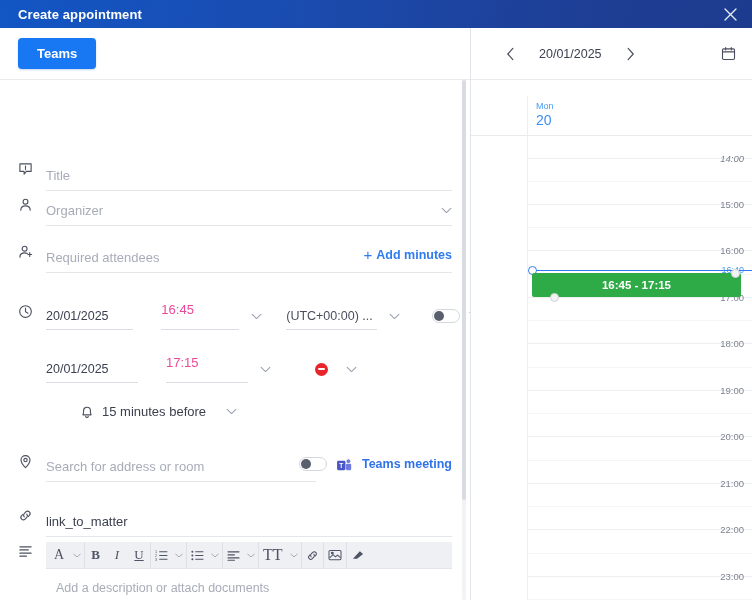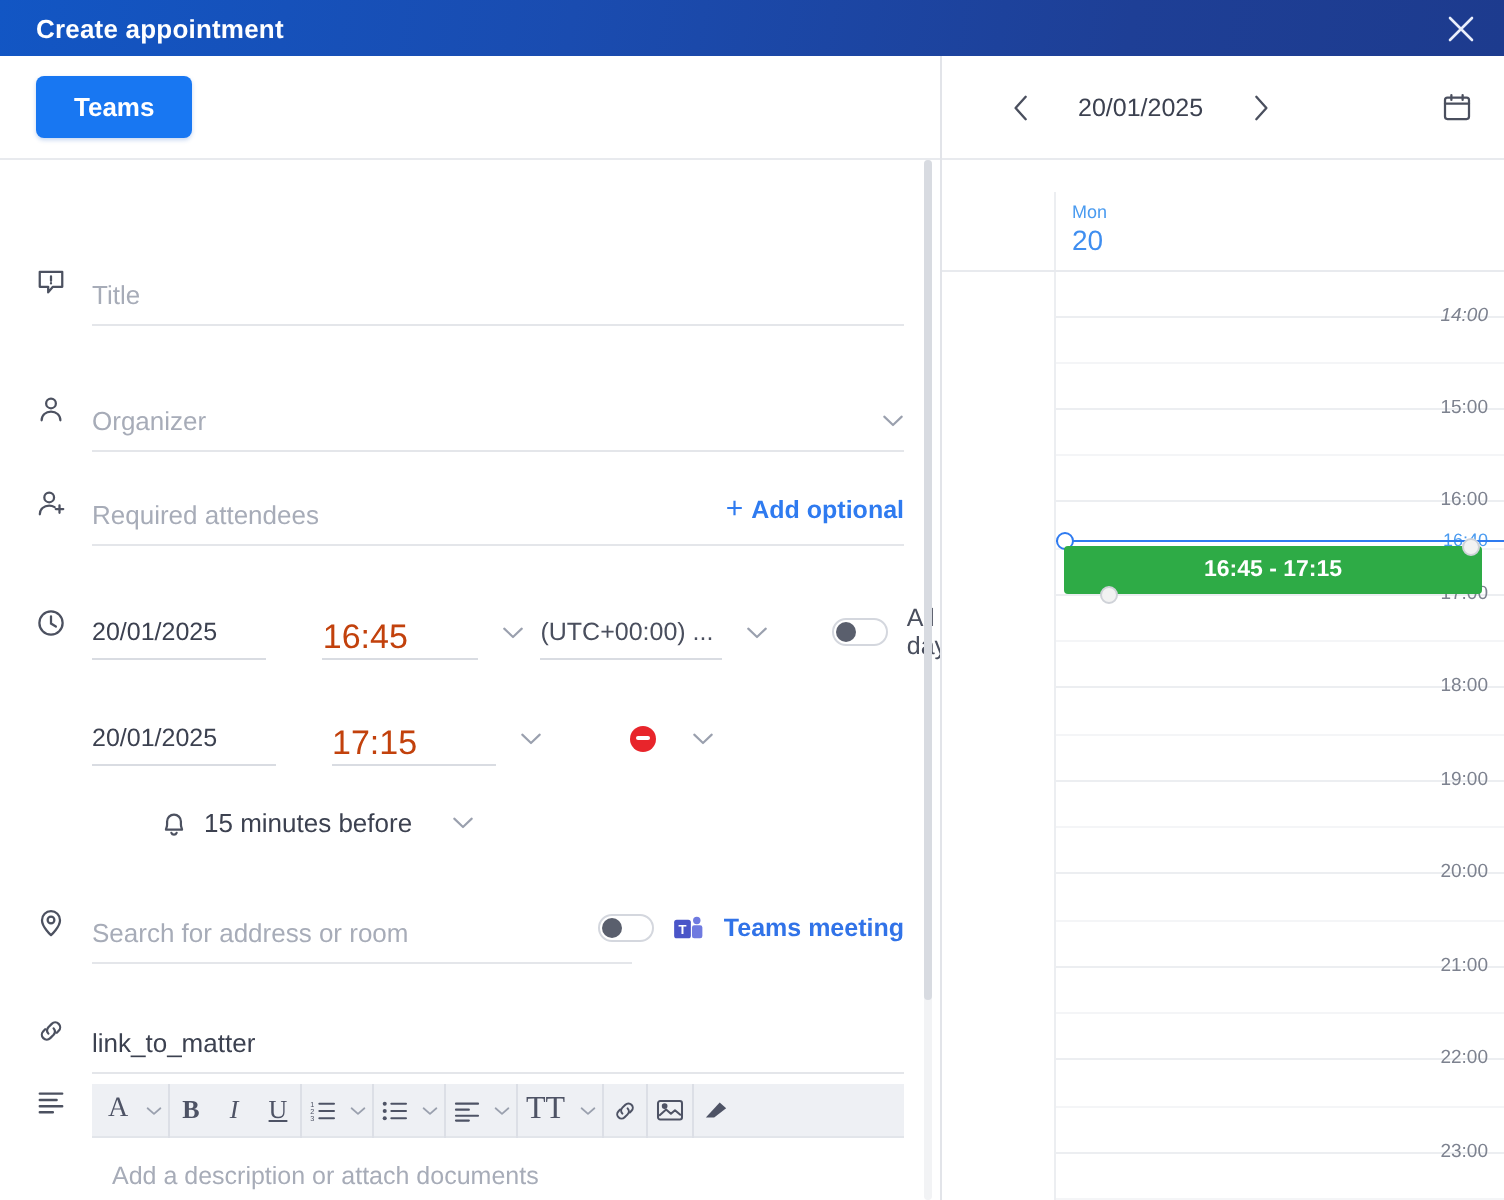--- a/index.html
+++ b/index.html
@@ -58,21 +58,21 @@
     border-bottom: 1px solid #e4e6ea;
     height: 31px; display: flex; align-items: center; position: relative;
   }
   .ph { color: #a7acb8; font-size: 13px; }
   .val { color: #3c4150; font-size: 13px; }
 
   .chev { color: #9aa0ae; display:flex; align-items:center; }
   .chev svg { display:block; }
 
   
-  .r-title { position:absolute; left:18px; top:52px; width:434px;text-align:center; }
+  .r-title { position:absolute; left:18px; top:80px; width:434px;text-align:center; }
   .r-org   { position:absolute; left:18px; top:115px; width:434px; }
   .r-att   { position:absolute; left:18px; top:162px; width:434px; }
   .r-dt1   { position:absolute; left:18px; top:222px; width:434px; }
   .r-dt2   { position:absolute; left:18px; top:275px; width:434px; }
   .r-rem   { position:absolute; left:18px; top:324px; width:434px; }
   .r-loc   { position:absolute; left:18px; top:372px; width:434px; }
   .r-link  { position:absolute; left:18px; top:426px; width:434px; }
   .r-desc  { position:absolute; left:18px; top:462px; width:434px; }
 
   .addopt {
@@ -82,25 +82,25 @@
   }
   .addopt .plus { font-size: 15px; font-weight: normal; line-height: 1; }
 
   .dtline { display: flex; align-items: center; gap: 0; }
   .datebox {
     width: 92px; border-bottom: 1px solid #d9dce2; height: 28px;
     display: flex; align-items: center; font-size: 12.5px; color: #3c4150;
   }
   .timebox {
     width: 82px; margin-left: 28px; border-bottom: 1px solid #d9dce2; height: 28px;
-    display: flex; align-items: flex-end; font-size: 17px; color: #c2410c;
+    display: flex; align-items: flex-start; font-size: 13px; color: #ec4899;
   }
   .tinychev { margin-left: 12px; color: #9aa0ae; display:flex; }
   .tzbox {
-    width: 96px; margin-left: 8px; border-bottom: 1px solid #d9dce2; height: 28px;
+    width: 96px; margin-left: 24px; border-bottom: 1px solid #d9dce2; height: 28px;
     display: flex; align-items: center; font-size: 12.5px; color: #4a4f5e;
   }
   .busydot {
     width: 13px; height: 13px; border-radius: 50%; background: #e8252b;
     margin-left: 44px; display: flex; align-items: center; justify-content: center;
   }
   .busydot .dash { width: 7px; height: 2px; background: #fff; border-radius: 1px; }
 
   .toggle {
     width: 28px; height: 14px; border-radius: 8px; background: #ffffff;
@@ -274,21 +274,21 @@
               <path d="M2 14c0-2.8 2.2-4.6 5-4.6 1.1 0 2.1.3 2.9.8" stroke-linecap="round"></path>
             <path d="M12.5 9.2v4M10.5 11.2h4" stroke-linecap="round"></path>
           </svg>
         </div>
         <div class="fieldwrap">
           <div class="underline-field">
             <span class="ph">Required attendees</span>
           </div>
           <div class="addopt">
             <span class="plus">+</span>
-            <span>Add optional</span>
+            <span>Add minutes</span>
           </div>
         </div>
       </div>
 
       <div class="row r-dt1">
         <div class="ico">
           <svg width="15" height="15" viewBox="0 0 16 16" fill="none" stroke="#4c5160" stroke-width="1.2">
             <circle cx="8" cy="8" r="6.2"></circle>
               <path d="M8 4.4V8.3l2.6 1.6" stroke-linecap="round"></path>
           </svg>

